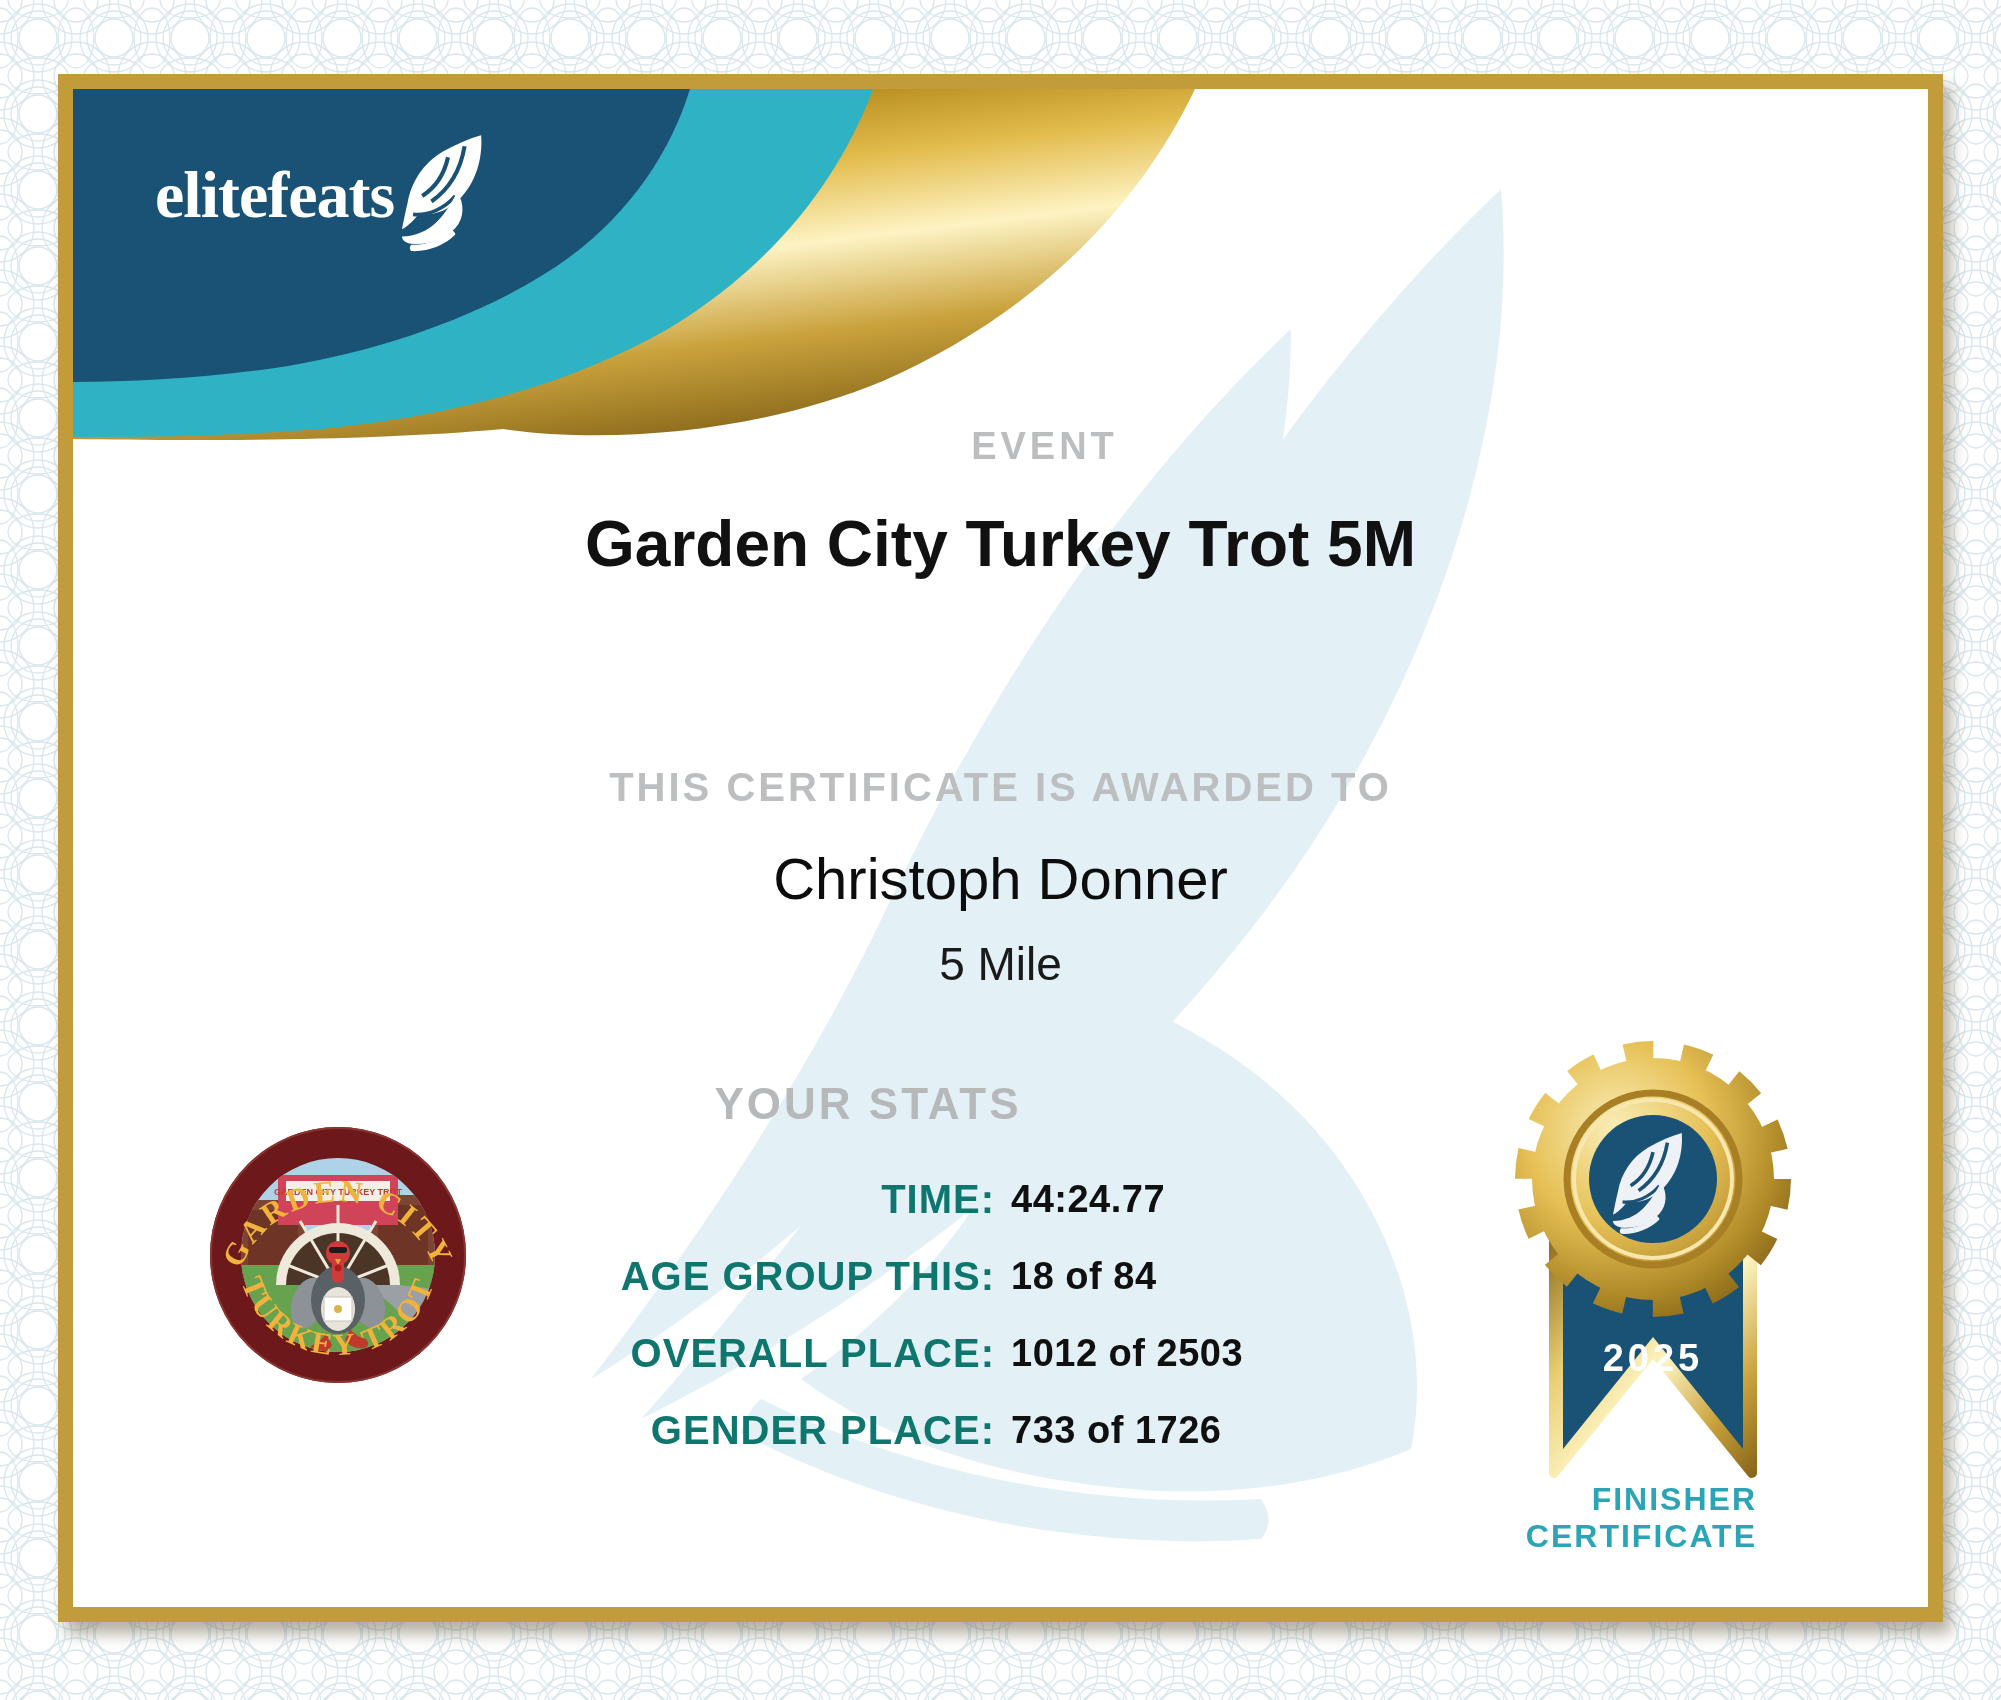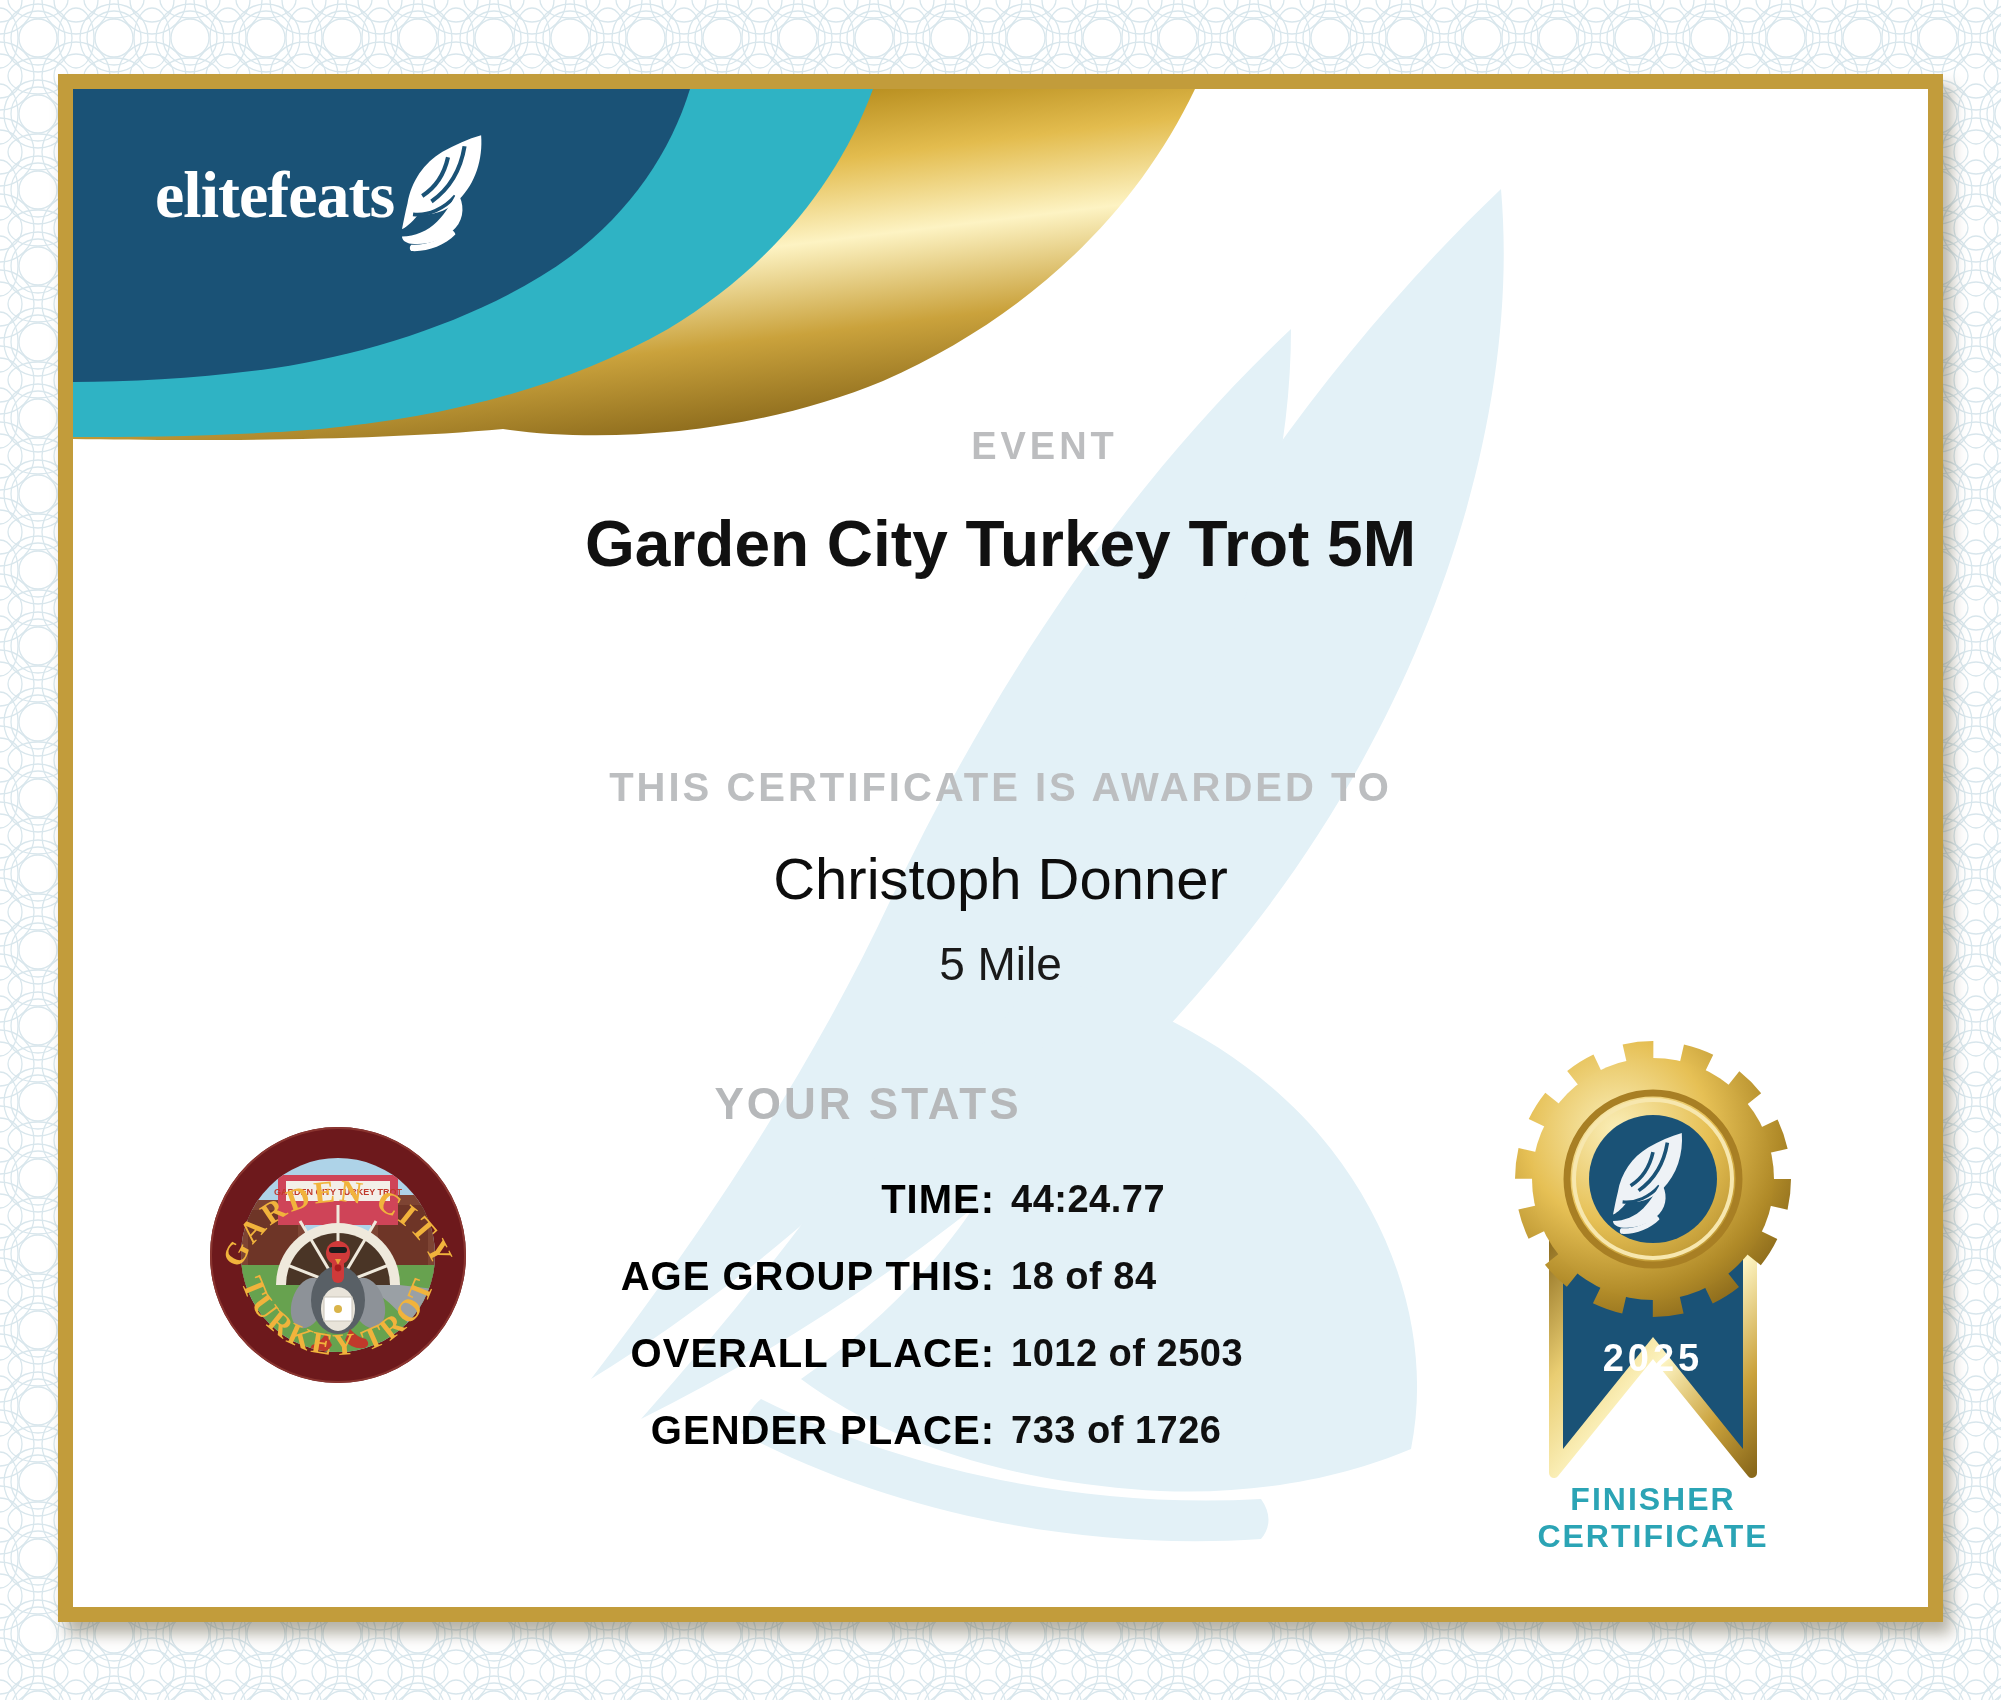--- a/index.html
+++ b/index.html
@@ -38,32 +38,32 @@
   .distance    { top:848px; font-size:46px; font-weight:400; color:#1a1a1a; }
 
   .stats-heading {
     position:absolute; left:395px; top:990px; width:800px; text-align:center; z-index:3;
     font-size:44px; font-weight:700; letter-spacing:3px; color:#b6b8ba;
   }
   .stats-table { position:absolute; left:0; top:1072px; width:1855px; z-index:3; }
   .stat-row { display:flex; align-items:center; height:77px; }
   .stat-label {
     width:922px; text-align:right; font-size:40px; font-weight:600;
-    letter-spacing:1px; color:#000000;
+    letter-spacing:1px; color:#0f766e;
   }
   .stat-value {
     margin-left:16px; font-size:38px; font-weight:800; color:#101010; letter-spacing:0.5px;
   }
 
   .badge-year {
     position:absolute; left:1460px; top:1220px; width:240px; text-align:center; z-index:3;
     color:#ffffff; font-size:38px; font-weight:700; letter-spacing:4px;margin-top:28px;
   }
   .badge-caption {
-    position:absolute; left:1420px; top:1392px; width:320px; text-align:center; z-index:3;
+    position:absolute; left:1364px; top:1392px; width:320px; text-align:right; z-index:3;
     color:#2ba4b5; font-size:32px; font-weight:800; letter-spacing:2px; line-height:37px;
   }
 </style>
 </head>
 <body>
 
 <svg class="guilloche-layer" xmlns="http://www.w3.org/2000/svg">
   <defs>
     <pattern id="guil" width="76" height="76" patternUnits="userSpaceOnUse">
       <g fill="none" stroke="#d8e6ec" stroke-width="1.3">

